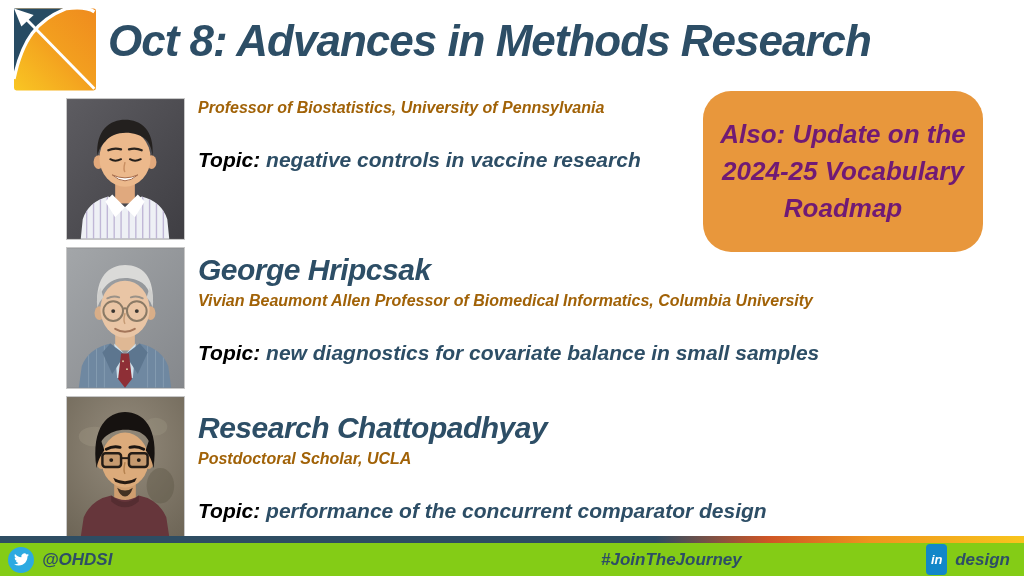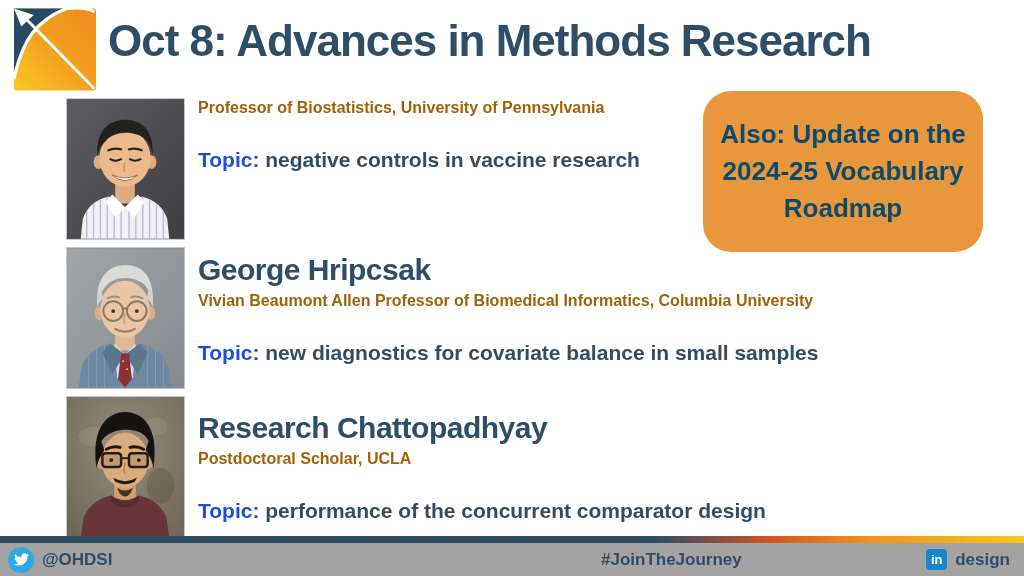--- a/index.html
+++ b/index.html
@@ -1,19 +1,19 @@
 <!DOCTYPE html>
 <html><head>
 <meta charset="utf-8">
 <style>
   * { margin:0; padding:0; box-sizing:border-box; }
   html,body { background:#ffffff; }
   .slide {
     position:relative; width:1024px; height:576px; background:#ffffff;
-    overflow:hidden; font-family:"Liberation Sans", sans-serif;
+    overflow:hidden; font-family:"Liberation Sans", sans-serif;font-style:italic;
   }
   .logo { position:absolute; left:14px; top:8px; width:82px; height:83px; }
   .title {
     position:absolute; left:108px; top:16px; width:880px;
     font-size:44px; font-weight:bold; color:#2d4e66; letter-spacing:-1px;
     white-space:nowrap;
   }
   .speakers { position:absolute; left:66px; top:98px; }
   .speaker-row { display:flex; height:142px; margin-bottom:7px; }
   .photo {
@@ -26,46 +26,46 @@
   .name {
     font-size:30px; font-weight:bold; color:#2d4e66;
     line-height:44px; letter-spacing:-0.5px;
   }
   .affil {
     font-size:16px; font-weight:bold; color:#a16207; line-height:18px;
   }
   .topic {
     font-size:21px; font-weight:bold; color:#2d4e66; margin-top:31px;
   }
-  .topic-label { color:#1d4ed8; }
+  .topic-label { color:#000000; }
   .callout {
     position:absolute; left:703px; top:91px; width:280px; height:161px;
-    background:#e8973c; border-radius:28px; color:#0c4a6e;
+    background:#e8973c; border-radius:28px; color:#701a75;
     font-size:26px; font-weight:bold; line-height:1.42; text-align:center;
     display:flex; align-items:center; justify-content:center;
     padding:0 16px;
   }
   .footer { position:absolute; left:0; bottom:0; width:1024px; height:40px; }
   .footer-line {
     height:7px;
     background:linear-gradient(90deg,#2e4d63 0%,#2e4d63 64%,#cf5526 75%,#ef941e 85%,#f8c51c 100%);
   }
-  .footer-content { position:relative; height:33px; background:#a3a3a3; }
+  .footer-content { position:relative; height:33px; background:#84cc16; }
   .footer-item { position:absolute; top:0; height:33px; display:flex; align-items:center; gap:8px; }
   .tw-group { left:8px; }
   .site   { left:281px; }
   .hash   { left:601px; }
   .li-group { right:14px; }
   .footer-text { font-size:17px; font-weight:bold; color:#2d4e66; }
   .tw-icon {
     width:26px; height:26px; border-radius:50%; background:#2caae1;
     display:flex; align-items:center; justify-content:center;
   }
   .li-icon {
-    width:21px; height:21px; border-radius:4px; background:#1287c9;
+    width:21px; height:31px; border-radius:4px; background:#1287c9;
     color:#ffffff; font-size:13px; font-weight:bold;
     display:flex; align-items:center; justify-content:center;
     line-height:1;
   }
 </style>
 </head>
 <body>
 
 <div class="slide">
 

